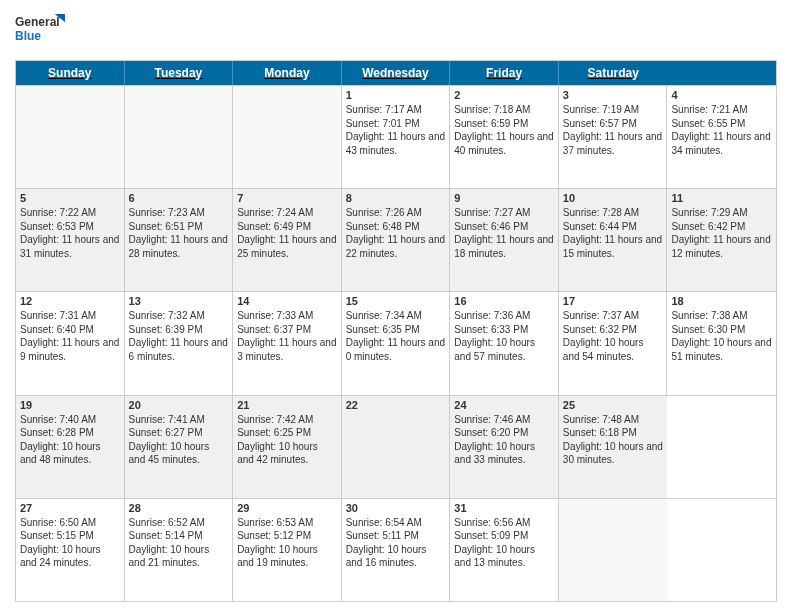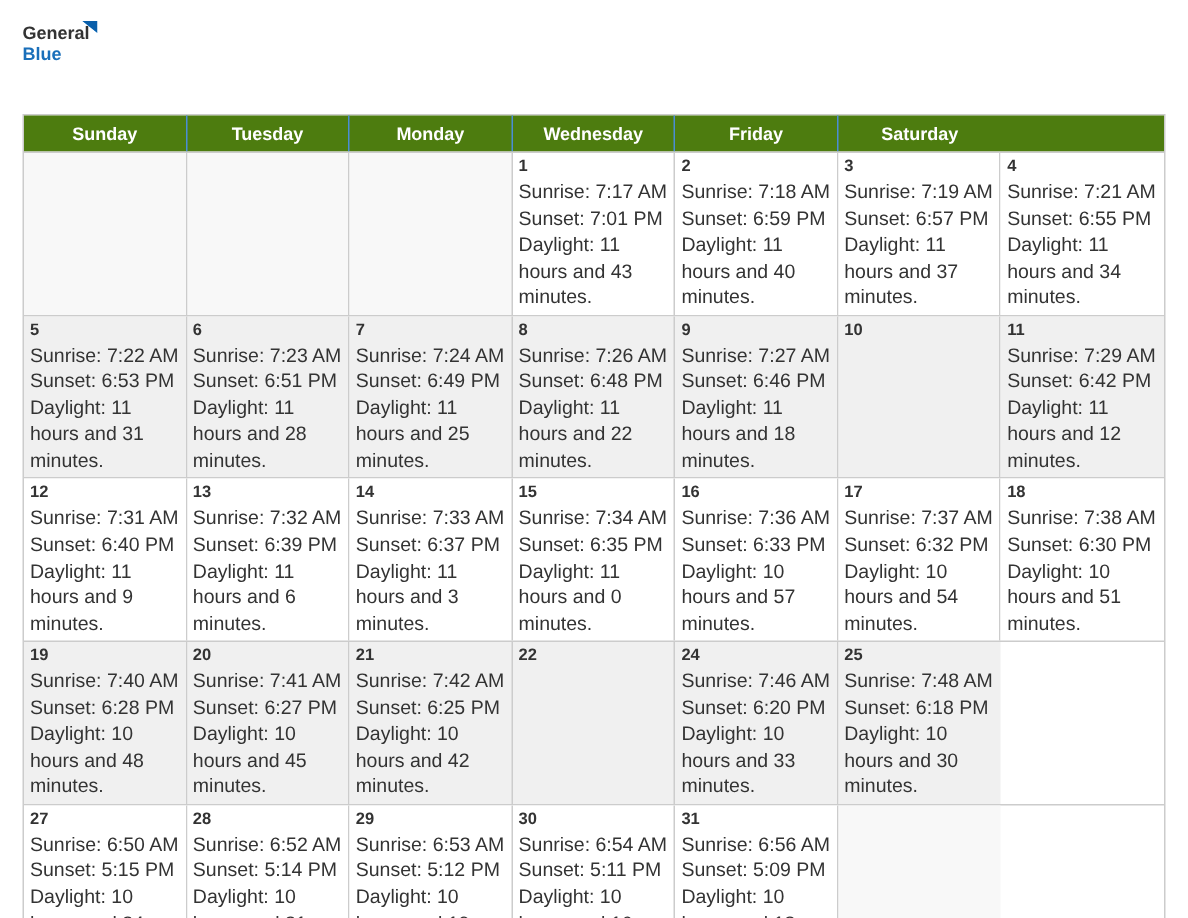--- a/index.html
+++ b/index.html
@@ -9,21 +9,20 @@
       width: 792px;
       height: 612px;
       overflow: hidden;
     }
     .page {
       width: 792px;
       height: 612px;
       padding: 10px 15px;
       display: flex;
       flex-direction: column;
-      gap: 16px;
     }
     .header {
       display: flex;
       justify-content: space-between;
       align-items: flex-start;
       margin-bottom: 8px;
     }
     .logo {
       display: flex;
       align-items: center;
@@ -44,21 +43,22 @@
     }
     .calendar {
       flex: 1;
       display: flex;
       flex-direction: column;
       border: 1px solid #ccc;
     }
     .calendar-header {
       display: grid;
       grid-template-columns: repeat(7, 1fr);
-      background: #4d7c0f;
+      background: #0369a1;
+      text-decoration: underline;
     }
     .cal-header-cell {
       color: #fff;
       font-size: 12px;
       font-weight: bold;
       padding: 5px 4px;
       text-align: center;
       border-right: 1px solid #4a8dd5;
     }
     .cal-header-cell:last-child {
@@ -92,21 +92,21 @@
     .cal-cell.shaded {
       background: #f0f0f0;
     }
     .day-num {
       font-size: 11px;
       font-weight: bold;
       margin-bottom: 2px;
       display: block;
     }
     .cell-text {
-      font-size: 13px;
+      font-size: 10px;
       line-height: 1.35;
       color: #333;
     }
   </style>
 </head>
 <body>
 
 <div class="page">
   <div class="header">
     <div class="logo">
@@ -170,20 +170,21 @@
           <div class="cal-cell shaded">
             <span class="day-num">8</span>
             <div class="cell-text">Sunrise: 7:26 AM<br>Sunset: 6:48 PM<br>Daylight: 11 hours and 22 minutes.</div>
           </div>
           <div class="cal-cell shaded">
             <span class="day-num">9</span>
             <div class="cell-text">Sunrise: 7:27 AM<br>Sunset: 6:46 PM<br>Daylight: 11 hours and 18 minutes.</div>
           </div>
           <div class="cal-cell shaded">
             <span class="day-num">10</span>
+            <div class="cell-text">Sunrise: 7:28 AM<br>Sunset: 6:44 PM<br>Daylight: 11 hours and 15 minutes.</div>
           </div>
           <div class="cal-cell shaded">
             <span class="day-num">11</span>
             <div class="cell-text">Sunrise: 7:29 AM<br>Sunset: 6:42 PM<br>Daylight: 11 hours and 12 minutes.</div>
           </div>
         </div>
         <div class="cal-row">
           <div class="cal-cell">
             <span class="day-num">12</span>
             <div class="cell-text">Sunrise: 7:31 AM<br>Sunset: 6:40 PM<br>Daylight: 11 hours and 9 minutes.</div>

